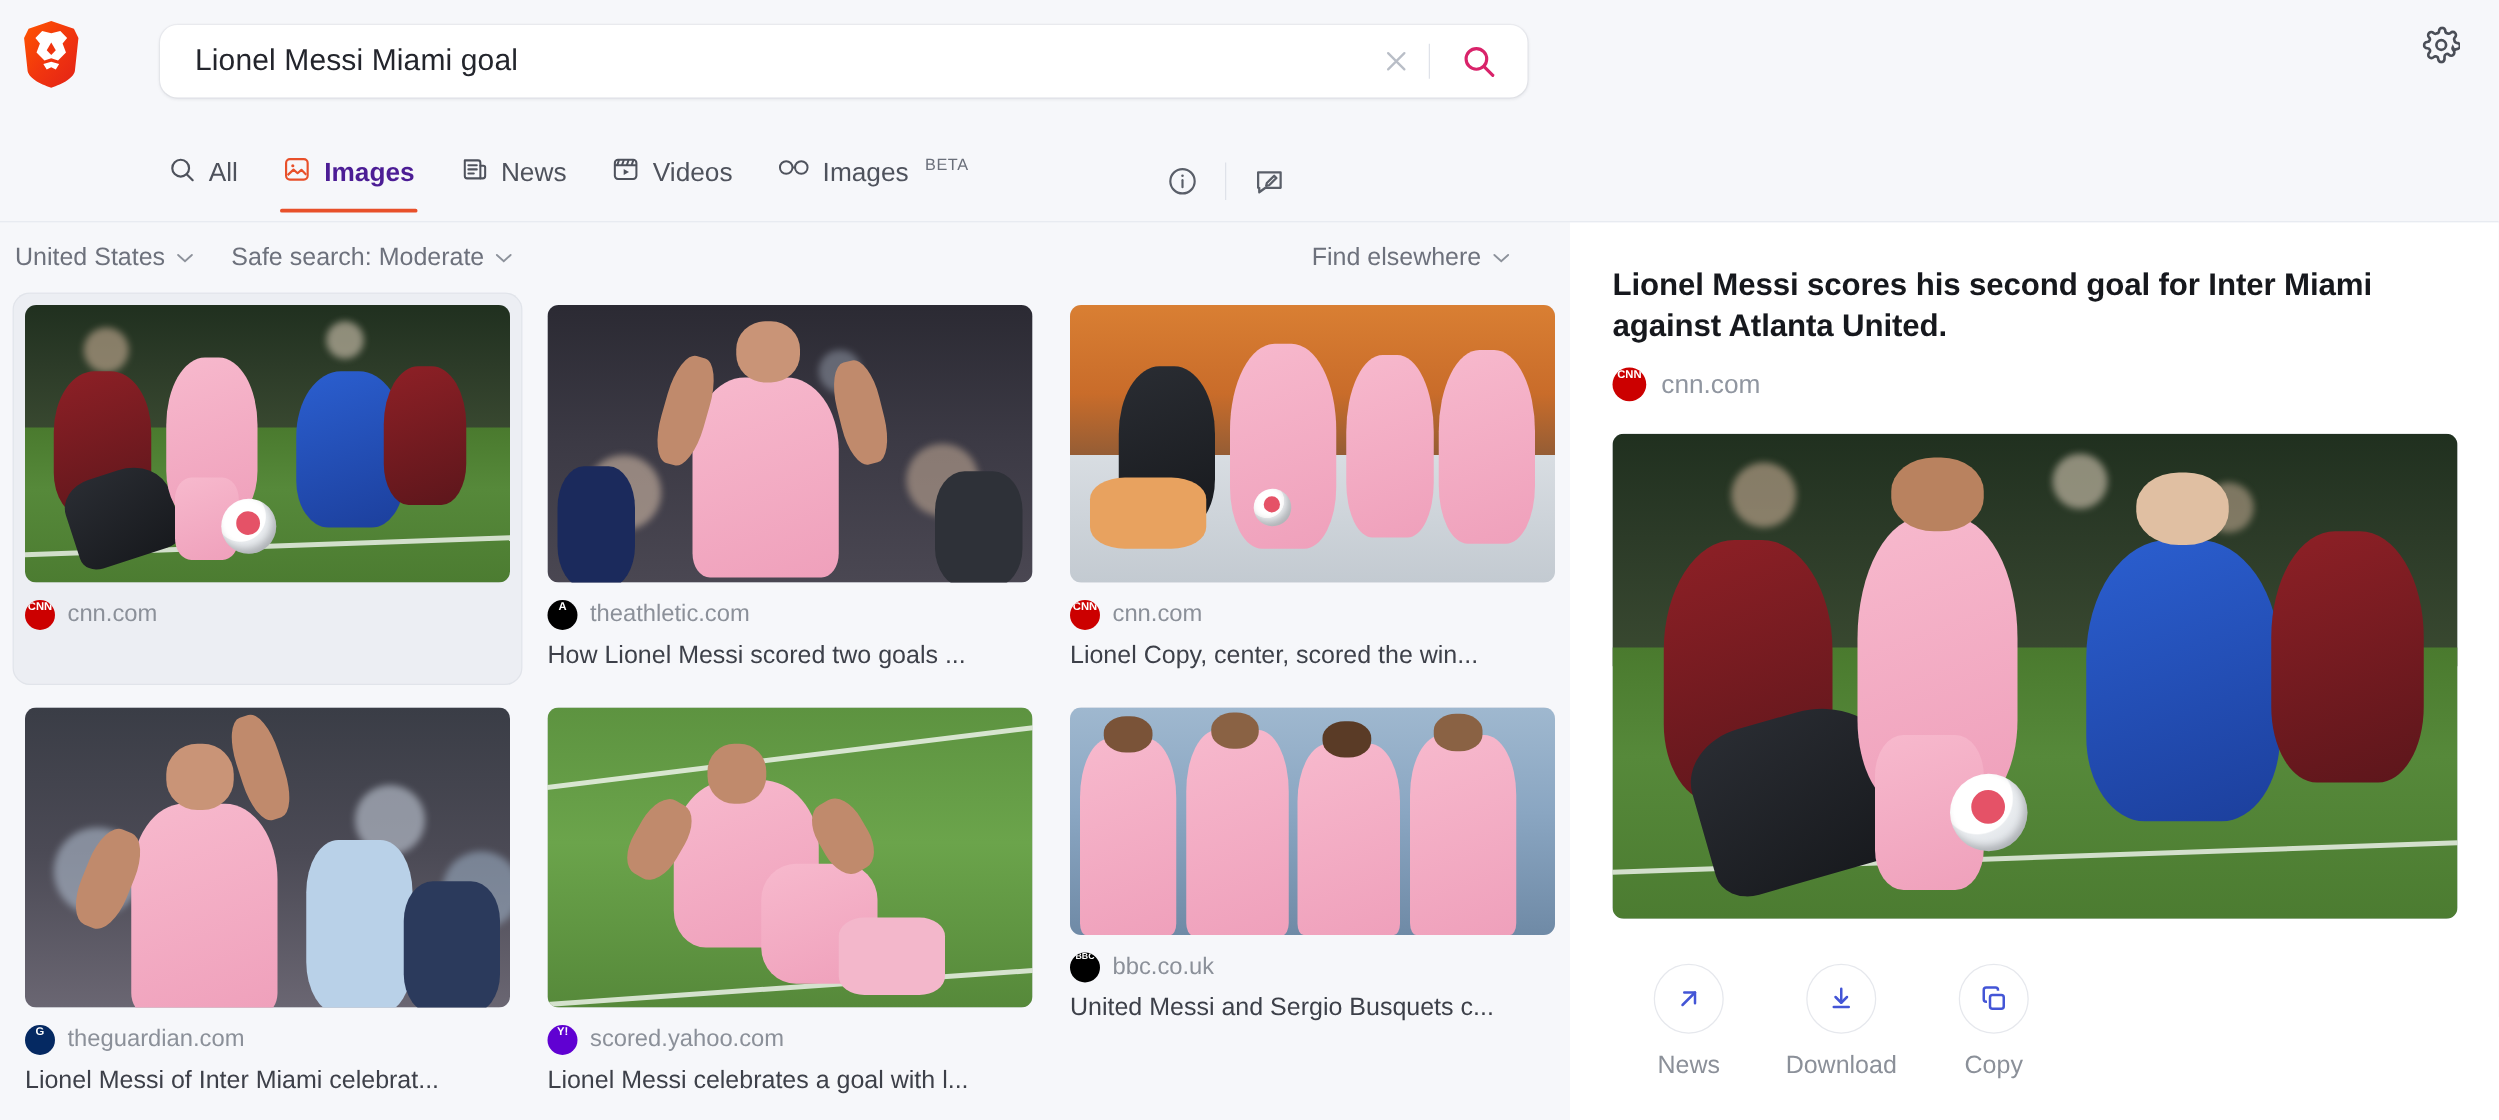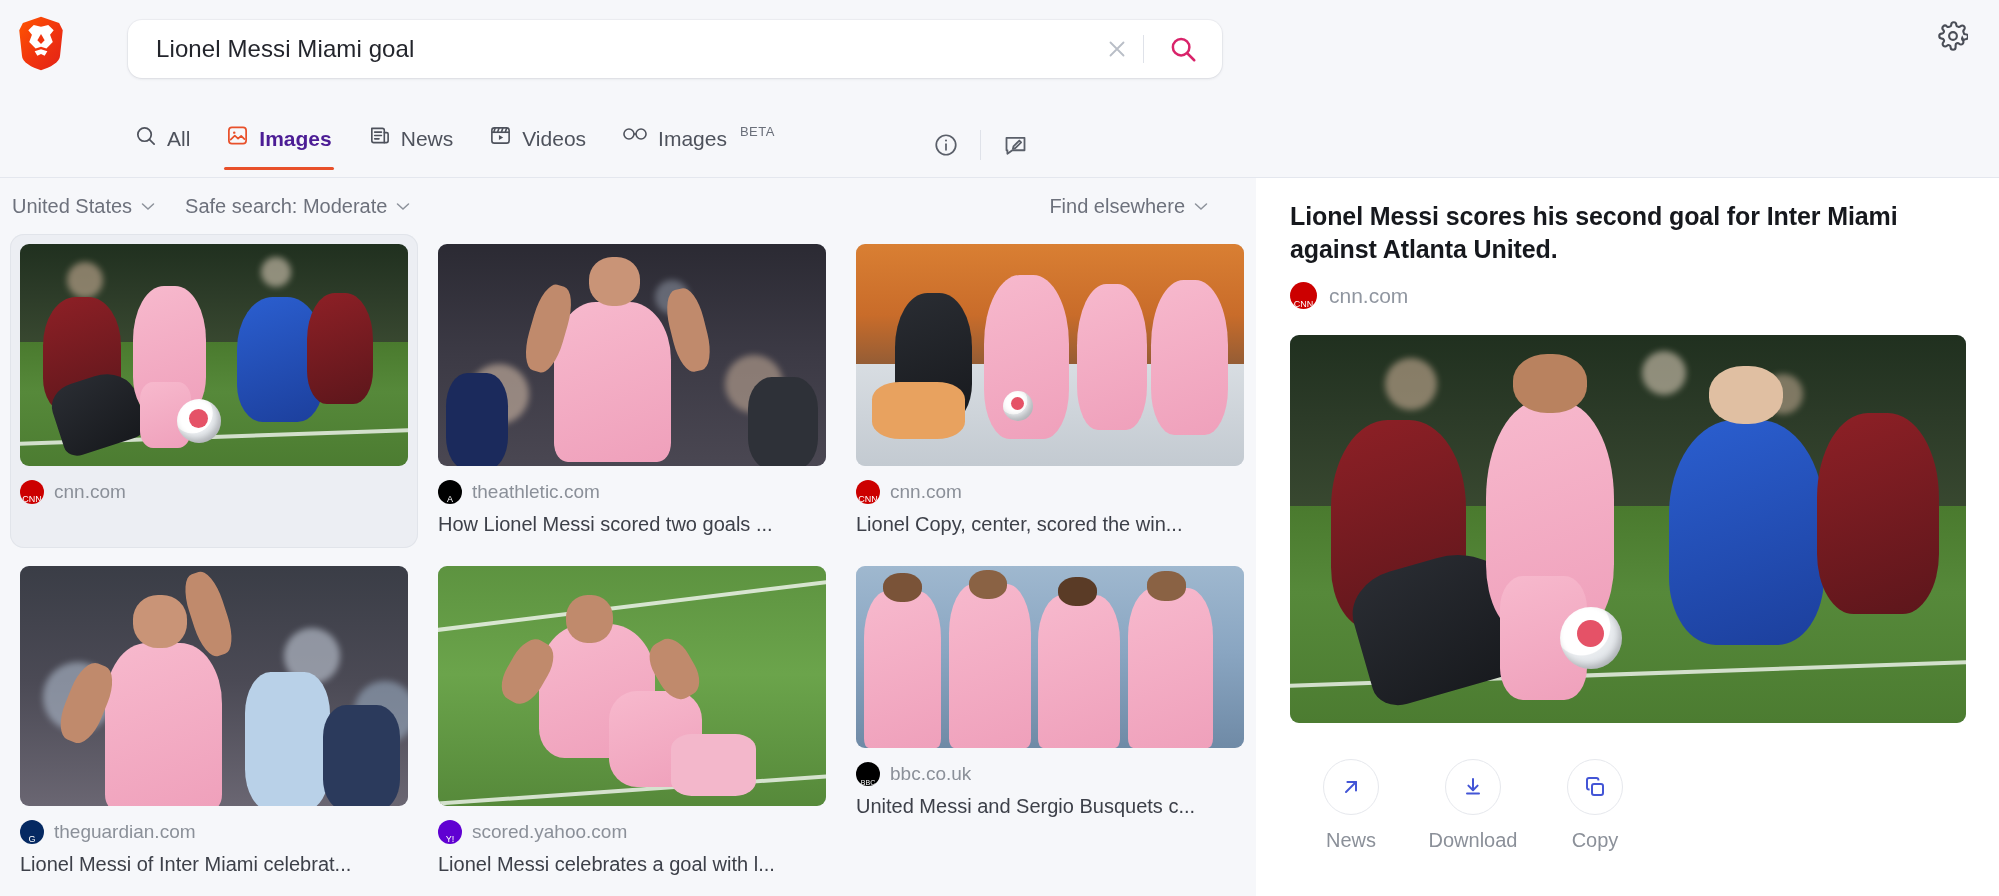--- a/index.html
+++ b/index.html
@@ -112,37 +112,38 @@
     width: 100%; border-radius: 9px; overflow: hidden;
     position: relative; background: #d9dde4;
   }
   .thumb.h1 { height: 222px; }
   .thumb.h2 { height: 240px; }
   .thumb.h3 { height: 182px; }
 
   .srcline { display: flex; align-items: center; gap: 10px; margin-top: 14px; }
   .favicon {
     width: 24px; height: 24px; border-radius: 50%; flex: none;
-    display: flex; align-items: flex-end; justify-content: center;
-    font-size: 9px; color: #fff; font-weight: normal; overflow: hidden;
+    display: flex; align-items: flex-start; justify-content: center;
+    font-size: 9px; color: #fff; font-weight: bold; overflow: hidden;
   }
   .srcname { font-size: 19px; color: #8b9099; white-space: nowrap; overflow: hidden; text-overflow: ellipsis; }
   .captiontxt {
     font-size: 20px; color: #3d4049; margin-top: 9px;
     white-space: nowrap; overflow: hidden; text-overflow: ellipsis;
   }
 
   
   .detail {
     position: absolute; left: 1256px; top: 178px; width: 743px; height: 718px;
     background: #ffffff; padding: 22px 34px 0 34px; overflow: hidden;
   }
   .detail-title {
     font-size: 25px; line-height: 33px; font-weight: bold; color: #16181d;
     letter-spacing: -.1px;
+    margin-top: 12px;
   }
   .detail-src { display: flex; align-items: center; gap: 12px; margin-top: 16px; }
   .detail-srcname { font-size: 21px; color: #9096a0; }
   .detail-img {
     margin-top: 26px; width: 676px; height: 388px; border-radius: 9px;
     overflow: hidden; background: #cfd4dc; position: relative;
   }
   .actions { display: flex; gap: 0; margin-top: 36px; }
   .action {
     width: 122px; display: flex; flex-direction: column; align-items: center;

